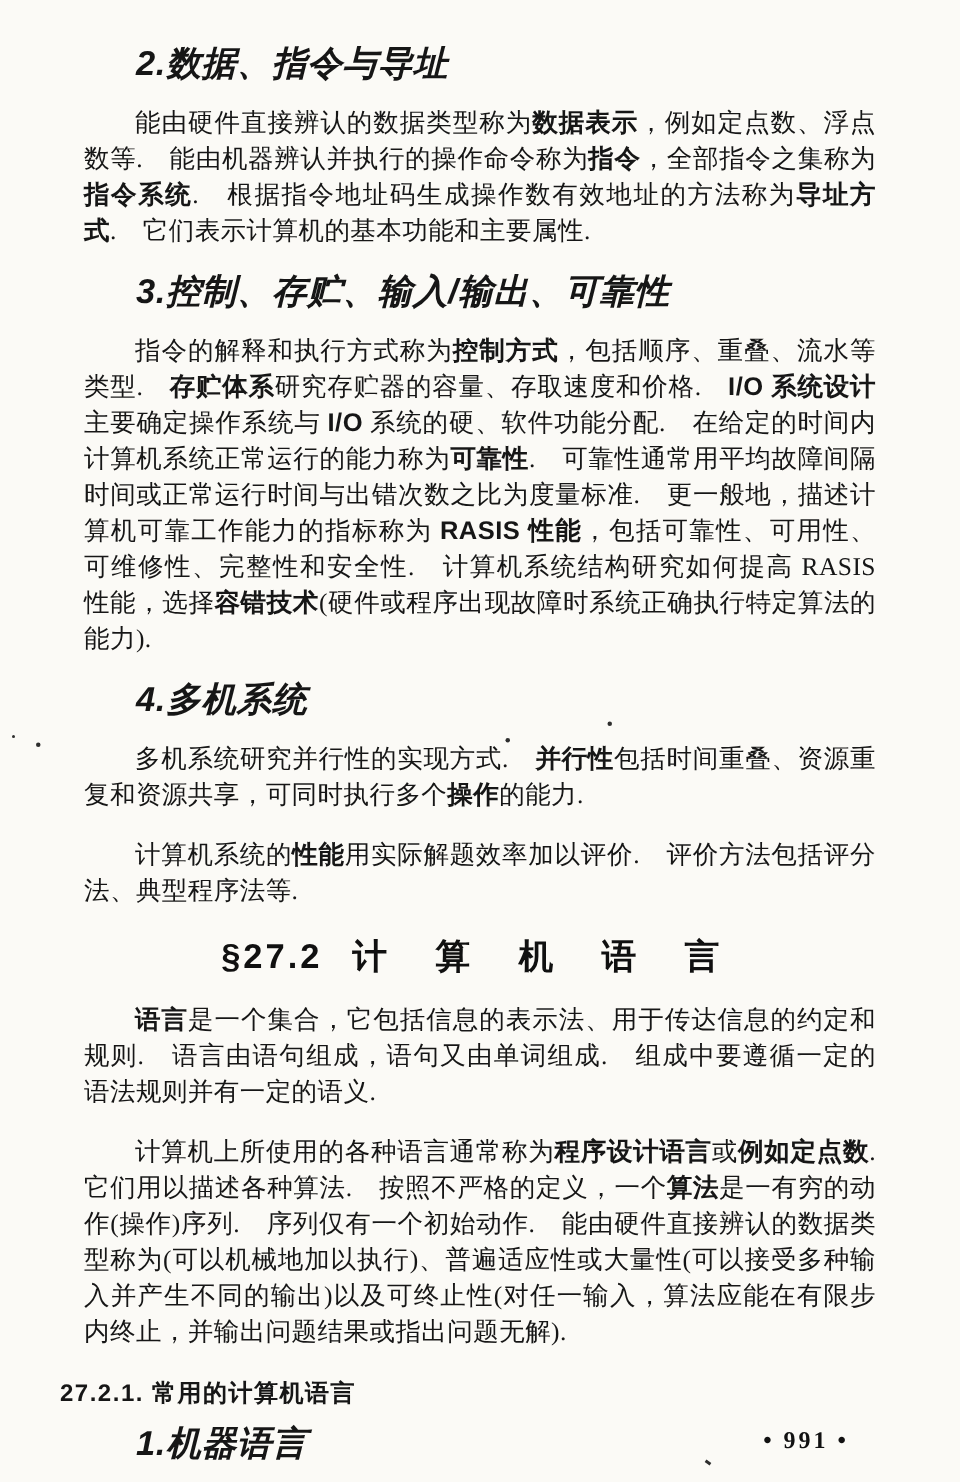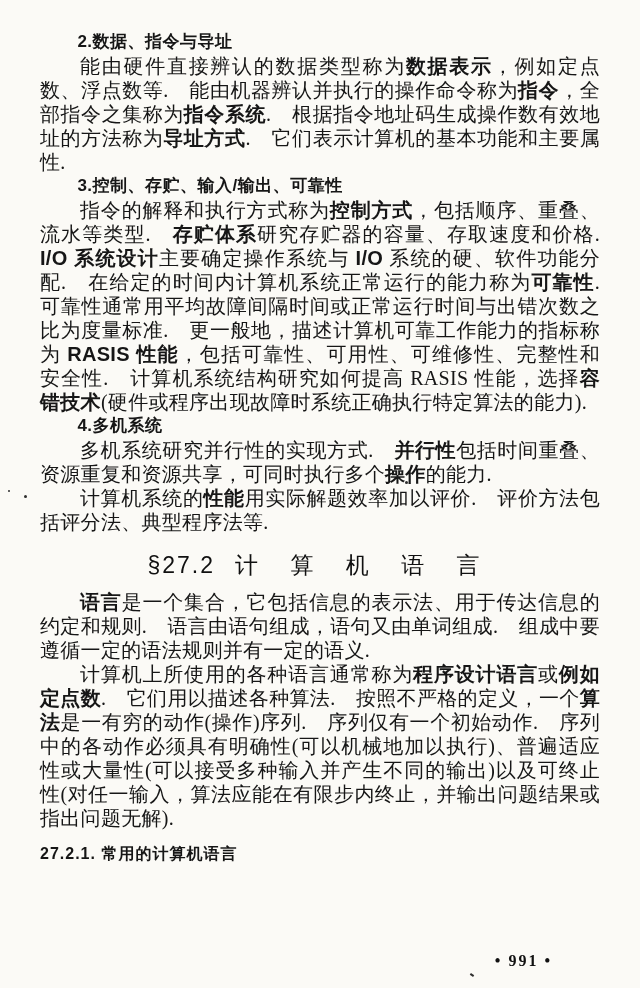--- a/index.html
+++ b/index.html
@@ -10,48 +10,49 @@
     background:#fbfaf6;
     color:#161616;
     font-family:"Liberation Serif", serif;
     overflow:hidden;
     box-sizing:border-box;
   }
   .content{
     padding:30px 40px 0 40px;
   }
   .para{
-    margin:0;
-    font-size:20px;
+    margin:16px;
+    font-size:17px;
     line-height:24px;
     text-align:justify;
     text-indent:2em;
     letter-spacing:0.3px;
   }
   .item-h{
     margin:0;
-    font-size:17px;
+    font-size:23px;
     line-height:24px;
     text-indent:2.2em;
     font-weight:bold;
     font-family:"Liberation Sans", sans-serif;
     letter-spacing:0.5px;
+    font-style:italic;
   }
   .b{
     font-weight:bold;
     font-family:"Liberation Sans", sans-serif;
   }
   .i{
   }
   .sec-h{
     margin:16px 0 10px 0;
     text-align:center;
     font-size:23px;
     line-height:30px;
-    font-weight:normal;
+    font-weight:bold;
     font-family:"Liberation Sans", sans-serif;
     color:#101010;
   }
   .sec-num{
     margin-right:20px;
     letter-spacing:2px;
   }
   .sec-title{
     letter-spacing:13px;
   }
@@ -59,21 +60,21 @@
     margin:10px 0 6px 0;
     font-size:16px;
     line-height:28px;
     font-weight:bold;
     font-family:"Liberation Sans", sans-serif;
     text-indent:0;
     letter-spacing:1px;
   }
   .page-number{
     position:absolute;
-    right:88px;
+    right:74px;
     bottom:18px;
     font-size:16px;
     font-weight:bold;
     font-family:"Liberation Serif", serif;
     letter-spacing:2px;
     color:#111;
   }
   .speck{
     position:absolute;
     background:#2e2e2e;
@@ -92,22 +93,23 @@
   <div class="content">
       <p class="item-h"><span class="b">2.数据、指令与导址</span></p>
       <p class="para"><span>能由硬件直接辨认的数据类型称为</span><span class="b">数据表示</span><span>，例如定点数、浮点数等.　能由机器辨认并执行的操作命令称为</span><span class="b">指令</span><span>，全部指令之集称为</span><span class="b">指令系统</span><span>.　根据指令地址码生成操作数有效地址的方法称为</span><span class="b">导址方式</span><span>.　它们表示计算机的基本功能和主要属性.</span></p>
       <p class="item-h"><span class="b">3.控制、存贮、输入/输出、可靠性</span></p>
       <p class="para"><span>指令的解释和执行方式称为</span><span class="b">控制方式</span><span>，包括顺序、重叠、流水等类型.　</span><span class="b">存贮体系</span><span>研究存贮器的容量、存取速度和价格.　</span><span class="b i">I/O</span><span class="b"> 系统设计</span><span>主要确定操作系统与 </span><span class="b i">I/O</span><span> 系统的硬、软件功能分配.　在给定的时间内计算机系统正常运行的能力称为</span><span class="b">可靠性</span><span>.　可靠性通常用平均故障间隔时间或正常运行时间与出错次数之比为度量标准.　更一般地，描述计算机可靠工作能力的指标称为 </span><span class="b">RASIS 性能</span><span>，包括可靠性、可用性、可维修性、完整性和安全性.　计算机系统结构研究如何提高 RASIS 性能，选择</span><span class="b">容错技术</span><span>(硬件或程序出现故障时系统正确执行特定算法的能力).</span></p>
       <p class="item-h"><span class="b">4.多机系统</span></p>
       <p class="para"><span>多机系统研究并行性的实现方式.　</span><span class="b">并行性</span><span>包括时间重叠、资源重复和资源共享，可同时执行多个</span><span class="b">操作</span><span>的能力.</span></p>
       <p class="para"><span>计算机系统的</span><span class="b">性能</span><span>用实际解题效率加以评价.　评价方法包括评分法、典型程序法等.</span></p>
       <h2 class="sec-h"><span class="sec-num">§27.2</span><span class="sec-title">计 算 机 语 言</span></h2>
       <p class="para"><span class="b">语言</span><span>是一个集合，它包括信息的表示法、用于传达信息的约定和规则.　语言由语句组成，语句又由单词组成.　组成中要遵循一定的语法规则并有一定的语义.</span></p>
-      <p class="para"><span>计算机上所使用的各种语言通常称为</span><span class="b">程序设计语言</span><span>或</span><span class="b">例如定点数</span><span>.　它们用以描述各种算法.　按照不严格的定义，一个</span><span class="b">算法</span><span>是一有穷的动作(操作)序列.　序列仅有一个初始动作.　序列中的各动作必须具有明确性(可以机械地加以执行)、普遍适应性或大量性(可以接受多种输入并产生不同的输出)以及可终止性(对任一输入，算法应能在有限步内终止，并输出问题结果或指出问题无解).</span></p>
+      <p class="para"><span>计算机上所使用的各种语言通常称为</span><span class="b">程序设计语言</span><span>或</span><span class="b">例如定点数</span><span>.　它们用以描述各种算法.　按照不严格的定义，一个</span><span class="b">算法</span><span>是一有穷的动作(操作)序列.　序列仅有一个初始动作.　能由硬件直接辨认的数据类型称为(可以机械地加以执行)、普遍适应性或大量性(可以接受多种输入并产生不同的输出)以及可终止性(对任一输入，算法应能在有限步内终止，并输出问题结果或指出问题无解).</span></p>
       <p class="sub-h"><span class="b">27.2.1. 常用的计算机语言</span></p>
+      <p class="item-h"><span class="b">1.机器语言</span></p>
     </div>
   <div class="page-number">• 991 •</div>
   <div class="speck s1"></div>
   <div class="speck s2"></div>
   <div class="speck s3"></div>
   <div class="speck s4"></div>
   <div class="speck s5"></div>
 </div>
 
 </body></html>

